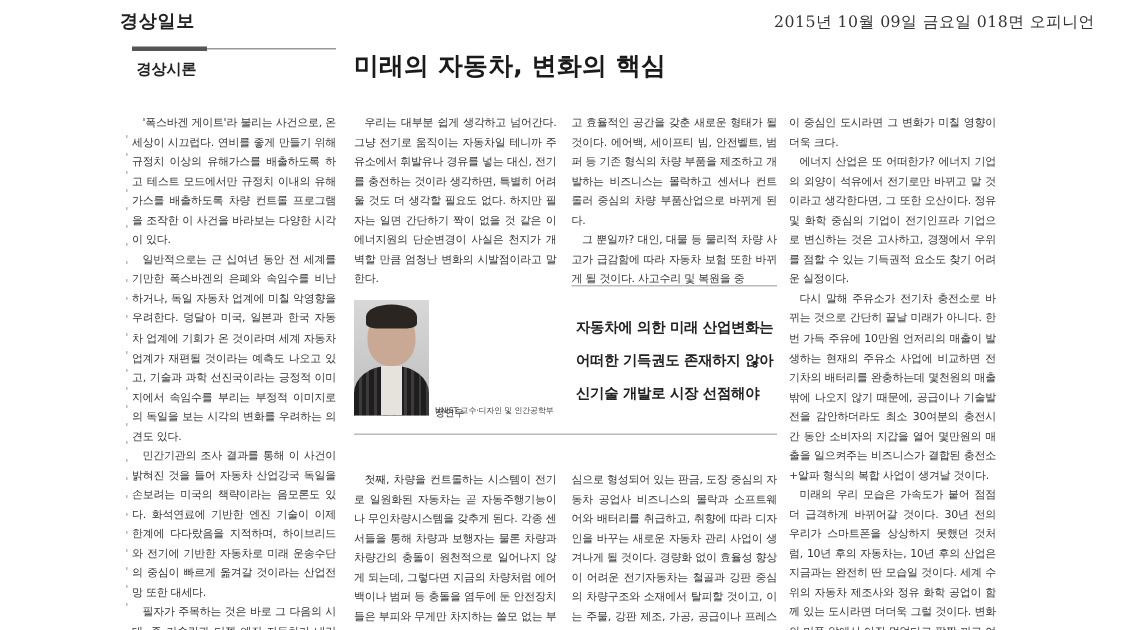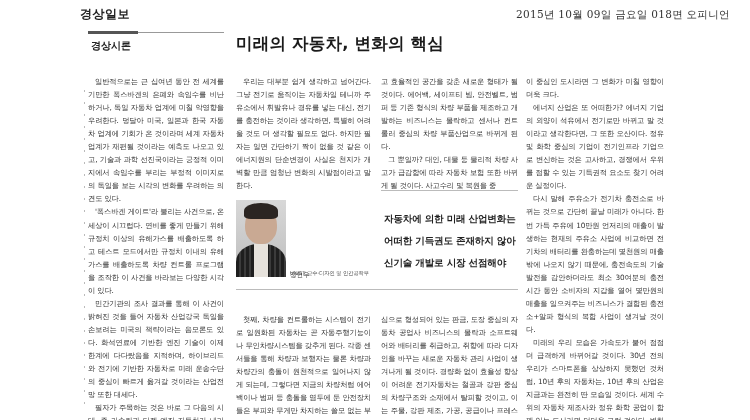--- a/index.html
+++ b/index.html
@@ -49,22 +49,22 @@
 
 <div class="section-rule"></div>
 <div class="section-rule-bold"></div>
 <div class="section-label">경상시론</div>
 
 <h1 class="headline">미래의 자동차, 변화의 핵심</h1>
 
 <div class="gutter-dots"></div>
 
 <div class="col col1">
+  <p>'폭스바겐 게이트'라 불리는 사건으로, 온 세상이 시끄럽다. 연비를 좋게 만들기 위해 규정치 이상의 유해가스를 배출하도록 하고 테스트 모드에서만 규정치 이내의 유해가스를 배출하도록 차량 컨트롤 프로그램을 조작한 이 사건을 바라보는 다양한 시각이 있다.</p>
   <p>일반적으로는 근 십여년 동안 전 세계를 기만한 폭스바겐의 은폐와 속임수를 비난하거나, 독일 자동차 업계에 미칠 악영향을 우려한다. 덩달아 미국, 일본과 한국 자동차 업계에 기회가 온 것이라며 세계 자동차 업계가 재편될 것이라는 예측도 나오고 있고, 기술과 과학 선진국이라는 긍정적 이미지에서 속임수를 부리는 부정적 이미지로의 독일을 보는 시각의 변화를 우려하는 의견도 있다.</p>
-  <p>'폭스바겐 게이트'라 불리는 사건으로, 온 세상이 시끄럽다. 연비를 좋게 만들기 위해 규정치 이상의 유해가스를 배출하도록 하고 테스트 모드에서만 규정치 이내의 유해가스를 배출하도록 차량 컨트롤 프로그램을 조작한 이 사건을 바라보는 다양한 시각이 있다.</p>
   <p>민간기관의 조사 결과를 통해 이 사건이 밝혀진 것을 들어 자동차 산업강국 독일을 손보려는 미국의 책략이라는 음모론도 있다. 화석연료에 기반한 엔진 기술이 이제 한계에 다다랐음을 지적하며, 하이브리드와 전기에 기반한 자동차로 미래 운송수단의 중심이 빠르게 옮겨갈 것이라는 산업전망 또한 대세다.</p>
   <p>필자가 주목하는 것은 바로 그 다음의 시대, 즉 가솔린과 디젤 엔진 자동차가 내리막길로 내려가고 바야흐로 전기차가 중심이 된 미래 환경의 모습, 미래의 운송수단이 무엇이냐다.</p>
 </div>
 
 <div class="col col2a">
   <p>우리는 대부분 쉽게 생각하고 넘어간다. 그냥 전기로 움직이는 자동차일 테니까 주유소에서 휘발유나 경유를 넣는 대신, 전기를 충전하는 것이라 생각하면, 특별히 어려울 것도 더 생각할 필요도 없다. 하지만 필자는 일면 간단하기 짝이 없을 것 같은 이 에너지원의 단순변경이 사실은 천지가 개벽할 만큼 엄청난 변화의 시발점이라고 말한다.</p>
 </div>
 
 <div class="col col3a">
   <p class="noindent">고 효율적인 공간을 갖춘 새로운 형태가 될 것이다. 에어백, 세이프티 빔, 안전벨트, 범퍼 등 기존 형식의 차량 부품을 제조하고 개발하는 비즈니스는 몰락하고 센서나 컨트롤러 중심의 차량 부품산업으로 바뀌게 된다.</p>
@@ -92,15 +92,15 @@
   <p>첫째, 차량을 컨트롤하는 시스템이 전기로 일원화된 자동차는 곧 자동주행기능이나 무인차량시스템을 갖추게 된다. 각종 센서들을 통해 차량과 보행자는 물론 차량과 차량간의 충돌이 원천적으로 일어나지 않게 되는데, 그렇다면 지금의 차량처럼 에어백이나 범퍼 등 충돌을 염두에 둔 안전장치들은 부피와 무게만 차지하는 쓸모 없는 부품이 되어 미래 차량에서 영원히 사라지고 미래의 차량은 보다 가볍</p>
 </div>
 
 <div class="col col3b">
   <p class="noindent">심으로 형성되어 있는 판금, 도장 중심의 자동차 공업사 비즈니스의 몰락과 소프트웨어와 배터리를 취급하고, 취향에 따라 디자인을 바꾸는 새로운 자동차 관리 사업이 생겨나게 될 것이다. 경량화 없이 효율성 향상이 어려운 전기자동차는 철골과 강판 중심의 차량구조와 소재에서 탈피할 것이고, 이는 주물, 강판 제조, 가공, 공급이나 프레스 중심의 차량 주변산업에도 변화를 일으키게 될 것이다. 자동차 산업</p>
 </div>
 
 <div class="col col4">
   <p class="noindent">이 중심인 도시라면 그 변화가 미칠 영향이 더욱 크다.</p>
   <p>에너지 산업은 또 어떠한가? 에너지 기업의 외양이 석유에서 전기로만 바뀌고 말 것이라고 생각한다면, 그 또한 오산이다. 정유 및 화학 중심의 기업이 전기인프라 기업으로 변신하는 것은 고사하고, 경쟁에서 우위를 점할 수 있는 기득권적 요소도 찾기 어려운 실정이다.</p>
-  <p>다시 말해 주유소가 전기차 충전소로 바뀌는 것으로 간단히 끝날 미래가 아니다. 한번 가득 주유에 10만원 언저리의 매출이 발생하는 현재의 주유소 사업에 비교하면 전기차의 배터리를 완충하는데 몇천원의 매출밖에 나오지 않기 때문에, 충전속도의 기술발전을 감안하더라도 최소 30여분의 충전시간 동안 소비자의 지갑을 열어 몇만원의 매출을 일으켜주는 비즈니스가 결합된 충전소+알파 형식의 복합 사업이 생겨날 것이다.</p>
+  <p>다시 말해 주유소가 전기차 충전소로 바뀌는 것으로 간단히 끝날 미래가 아니다. 한번 가득 주유에 10만원 언저리의 매출이 발생하는 현재의 주유소 사업에 비교하면 전기차의 배터리를 완충하는데 몇천원의 매출밖에 나오지 않기 때문에, 공급이나 기술발전을 감안하더라도 최소 30여분의 충전시간 동안 소비자의 지갑을 열어 몇만원의 매출을 일으켜주는 비즈니스가 결합된 충전소+알파 형식의 복합 사업이 생겨날 것이다.</p>
   <p>미래의 우리 모습은 가속도가 붙어 점점 더 급격하게 바뀌어갈 것이다. 30년 전의 우리가 스마트폰을 상상하지 못했던 것처럼, 10년 후의 자동차는, 10년 후의 산업은 지금과는 완전히 딴 모습일 것이다. 세계 수위의 자동차 제조사와 정유 화학 공업이 함께 있는 도시라면 더더욱 그럴 것이다. 변화의 미풍 앞에서 아직 멀었다고 팔짱 끼고 여유 부리다가는 태풍에 날아갈 수가 있다.</p>
 </div>
 
 </body></html>

